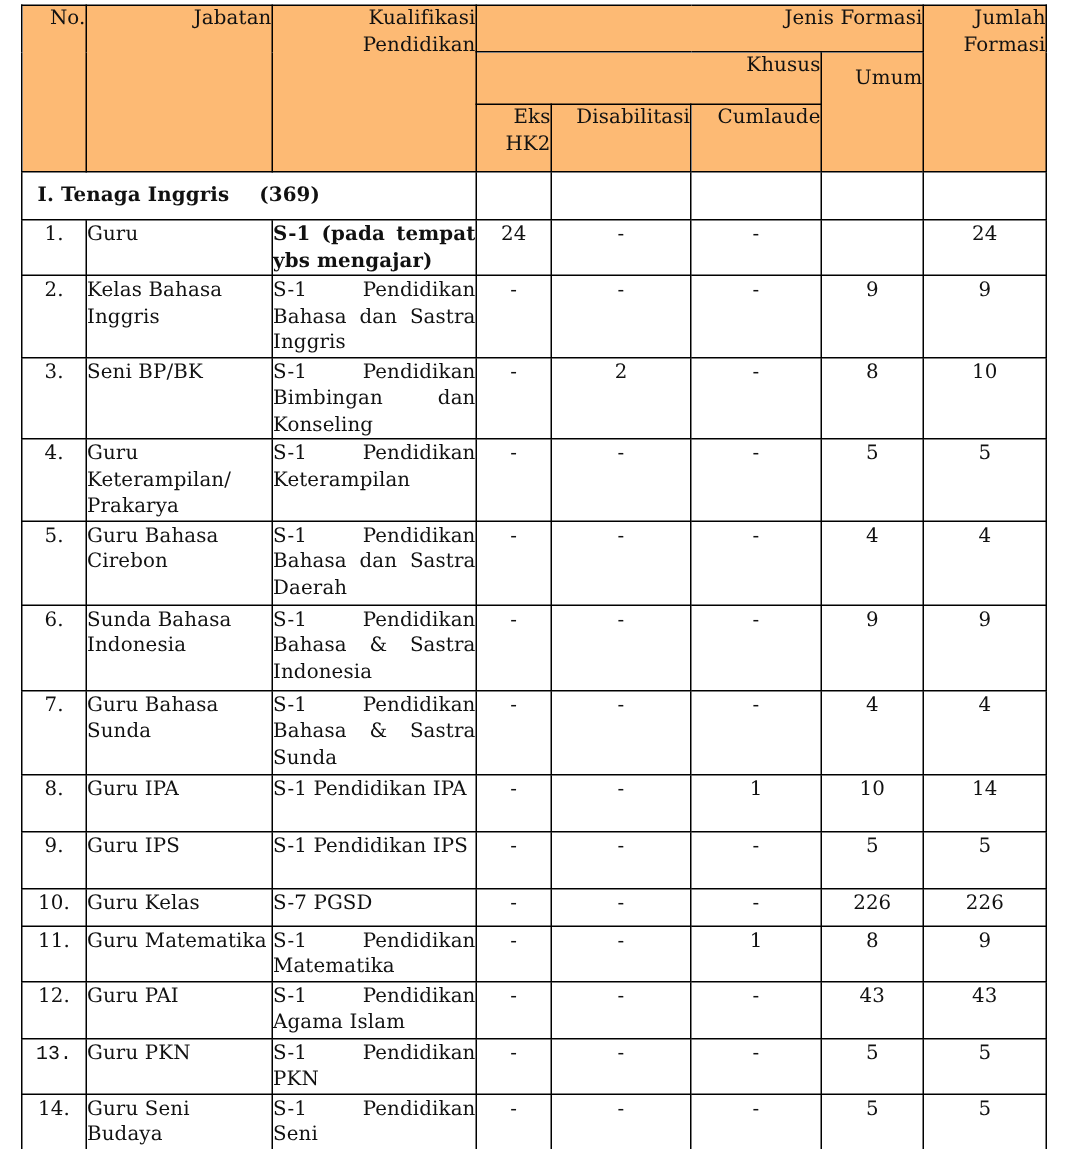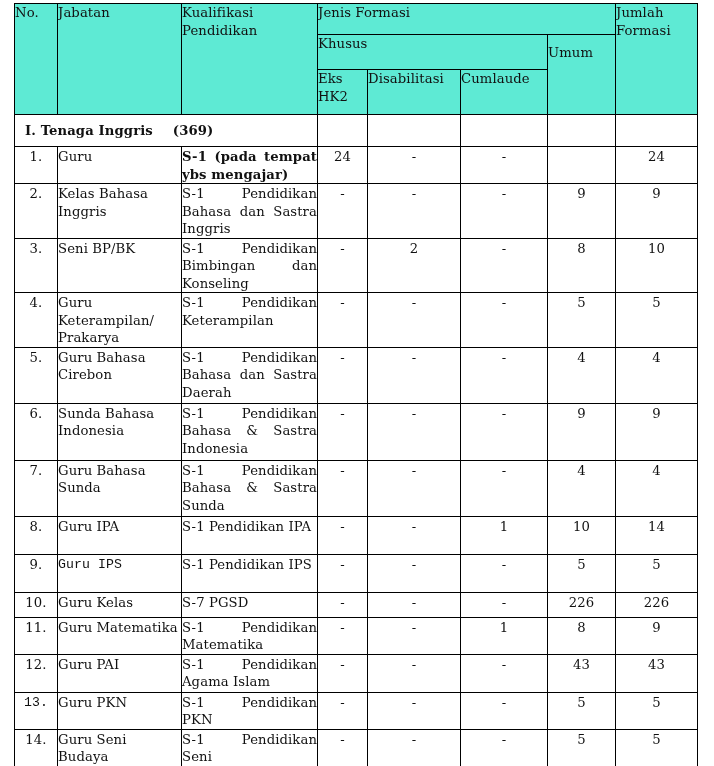--- a/index.html
+++ b/index.html
@@ -8,21 +8,21 @@
   table.formasi {
     position: absolute; left: 14px; top: 3px;
     border-collapse: collapse; table-layout: fixed;
     width: 683px; font-size: 13.2px; line-height: 17.5px;
     letter-spacing: 0.1px;
   }
   table.formasi td, table.formasi th {
     border: 1.5px solid #000; padding: 0; vertical-align: top;
     font-weight: normal; overflow: hidden;
   }
-  th { background: #5eead4; text-align: left; margin-left: 47px; }
+  th { background: #fdba74; text-align: right; margin-left: 47px; }
   th.pt { padding-top: 5px; }
   th.cell-jf { height: 30px; padding-top: 5px; }
   th.cell-kh { height: 34px; vertical-align: middle; }
   th.cell-sub { height: 44px; padding-top: 4px; }
   td.no { text-align: center; padding-left: 2px; }
   td.left { text-align: left; padding-left: 7px; padding-right: 4px; }
   td.num { text-align: center; }
   td.kual { text-align: justify; padding-left: 7px; padding-right: 6px; }
   tr.section td { height: 31px; vertical-align: middle; }
   .section-label { font-weight: bold; padding-left: 10px; white-space: pre; }
@@ -145,21 +145,21 @@
         <td class="left" style="height: 36px;">Guru IPA</td>
         <td class="kual" style="height: 36px;">S-1 Pendidikan IPA</td>
         <td class="num" style="height: 36px;">-</td>
         <td class="num" style="height: 36px;">-</td>
         <td class="num" style="height: 36px;">1</td>
         <td class="num" style="height: 36px;">10</td>
         <td class="num" style="height: 36px;">14</td>
       </tr>
       <tr class="data">
         <td class="no" style="height: 36px;">9.</td>
-        <td class="left" style="height: 36px; font-family: Liberation Mono, monospace;">Guru IPS</td>
+        <td class="left" style="height: 36px;">Guru IPS</td>
         <td class="kual" style="height: 36px;">S-1 Pendidikan IPS</td>
         <td class="num" style="height: 36px;">-</td>
         <td class="num" style="height: 36px;">-</td>
         <td class="num" style="height: 36px;">-</td>
         <td class="num" style="height: 36px;">5</td>
         <td class="num" style="height: 36px;">5</td>
       </tr>
       <tr class="data">
         <td class="no" style="height: 23px;">10.</td>
         <td class="left" style="height: 23px;">Guru Kelas</td>

